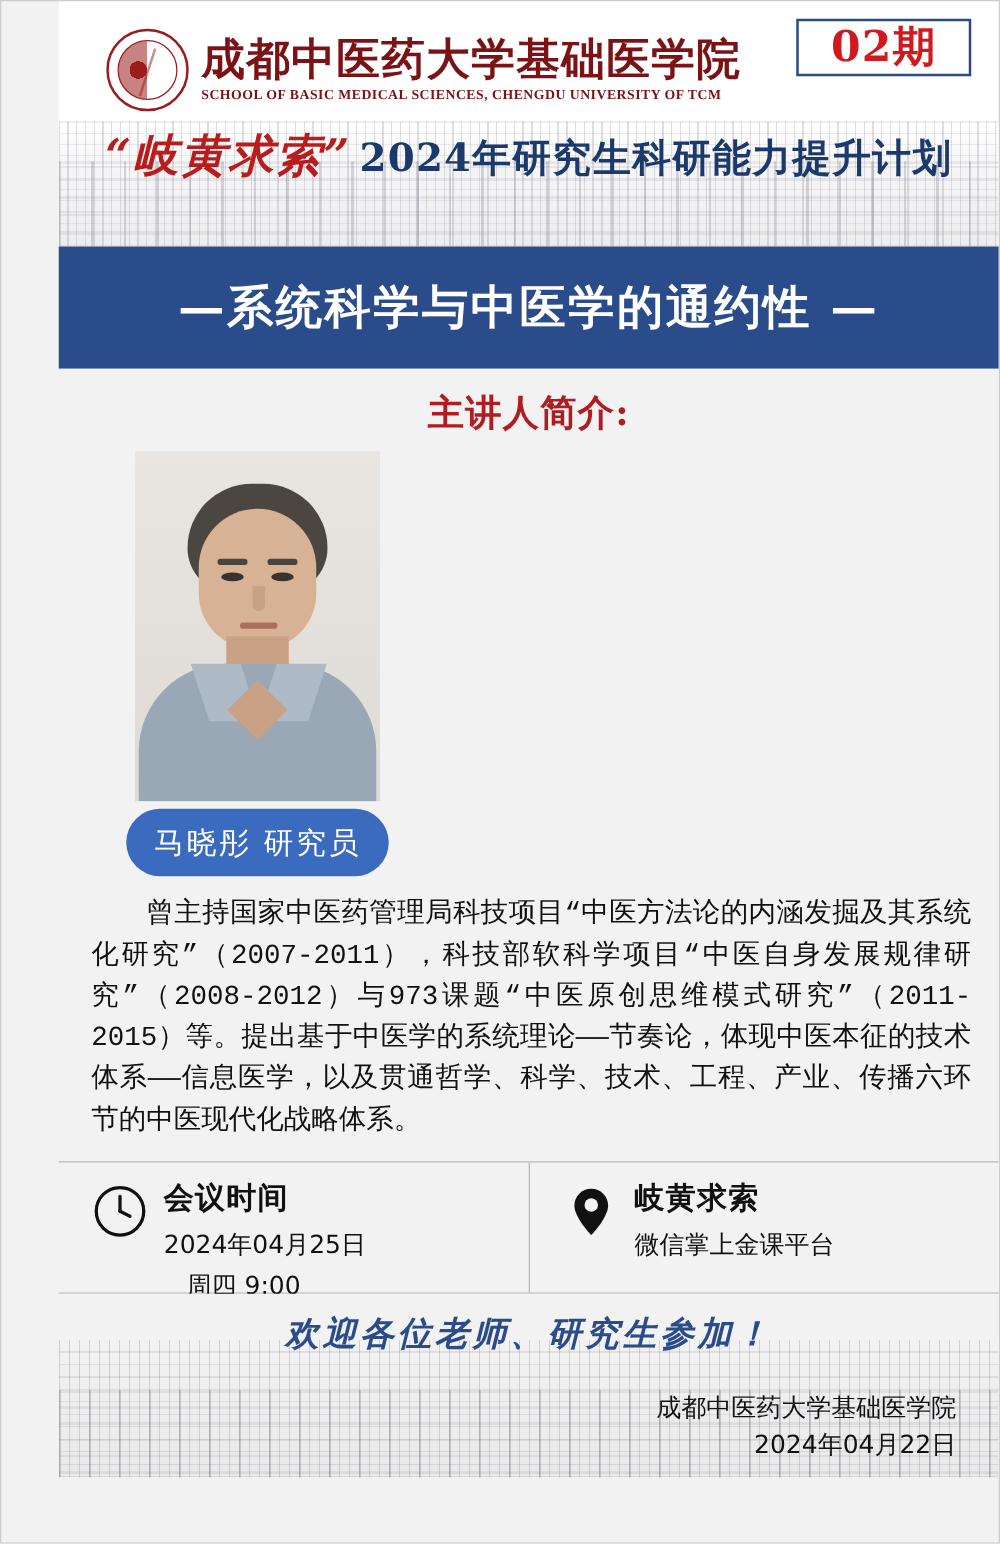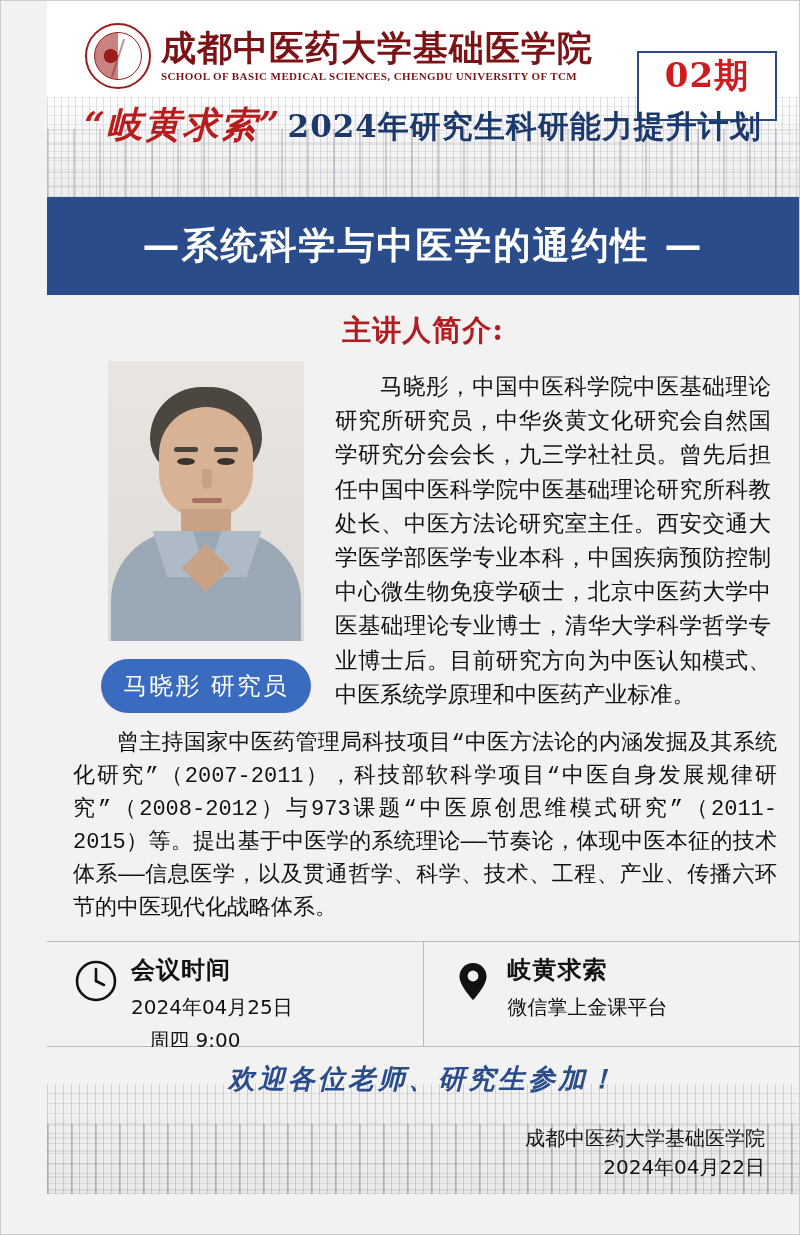--- a/index.html
+++ b/index.html
@@ -90,26 +90,25 @@
     font-size: 11px;
     font-weight: bold;
     color: #7b1316;
     letter-spacing: .4px;
     margin-top: 4px;
     white-space: nowrap;
   }
   .issue-badge {
     position: absolute;
     right: 22px; top: 14px;
-    width: 140px; height: 70px;
+    width: 140px; height: 46px;
     border: 2px solid #2b4a86;
     background: #ffffff;
-    display: flex; justify-content: center;
+    display: flex; align-items: center; justify-content: center;
     z-index: 4;
-    margin-top: 36px;
   }
   .issue-badge span {
     font-family: "DejaVu Serif", serif;
     font-weight: bold;
     font-size: 34px;
     color: #cf1b20;
     letter-spacing: 1px;
   }
   .series-title {
     position: absolute;
@@ -230,21 +229,21 @@
   .photo .collar-l, .photo .collar-r {
     position: absolute; bottom: 64px; width: 40px; height: 46px; background: #aebac6;
   }
   .photo .collar-l { left: 52px; transform: skewX(18deg); }
   .photo .collar-r { left: 106px; transform: skewX(-18deg); }
   .photo .vshade {
     position: absolute; left: 50%; bottom: 56px; transform: translateX(-50%) rotate(45deg);
     width: 34px; height: 34px; background: #c9a184;
   }
   .name-plate {
-    margin-top: 18px;
+    margin-top: 6px;
     width: 210px;
     height: 54px;
     background: #3a6bbf;
     border-radius: 28px;
     display: flex;
     align-items: center;
     justify-content: center;
   }
   .name-plate span {
     color: #ffffff;
@@ -414,23 +413,20 @@
           <div class="shirt"></div>
           <div class="collar-l"></div>
           <div class="collar-r"></div>
           <div class="vshade"></div>
         </div>
         <div class="name-plate">
           <span>马晓彤  研究员</span>
         </div>
       </div>
 
-      <div class="bio-col">
-        <p>马晓彤，中国中医科学院中医基础理论研究所研究员，中华炎黄文化研究会自然国学研究分会会长，九三学社社员。曾先后担任中国中医科学院中医基础理论研究所科教处长、中医方法论研究室主任。西安交通大学医学部医学专业本科，中国疾病预防控制中心微生物免疫学硕士，北京中医药大学中医基础理论专业博士，清华大学科学哲学专业博士后。目前研究方向为中医认知模式、中医系统学原理和中医药产业标准。</p>
-      </div>
     </div>
 
     <div class="research-block">
       <p>曾主持国家中医药管理局科技项目“中医方法论的内涵发掘及其系统化研究”（2007-2011），科技部软科学项目“中医自身发展规律研究”（2008-2012）与973课题“中医原创思维模式研究”（2011-2015）等。提出基于中医学的系统理论——节奏论，体现中医本征的技术体系——信息医学，以及贯通哲学、科学、技术、工程、产业、传播六环节的中医现代化战略体系。</p>
     </div>
 
     <div class="info-bar">
 
       <div class="info-cell">
         <div class="info-icon">

